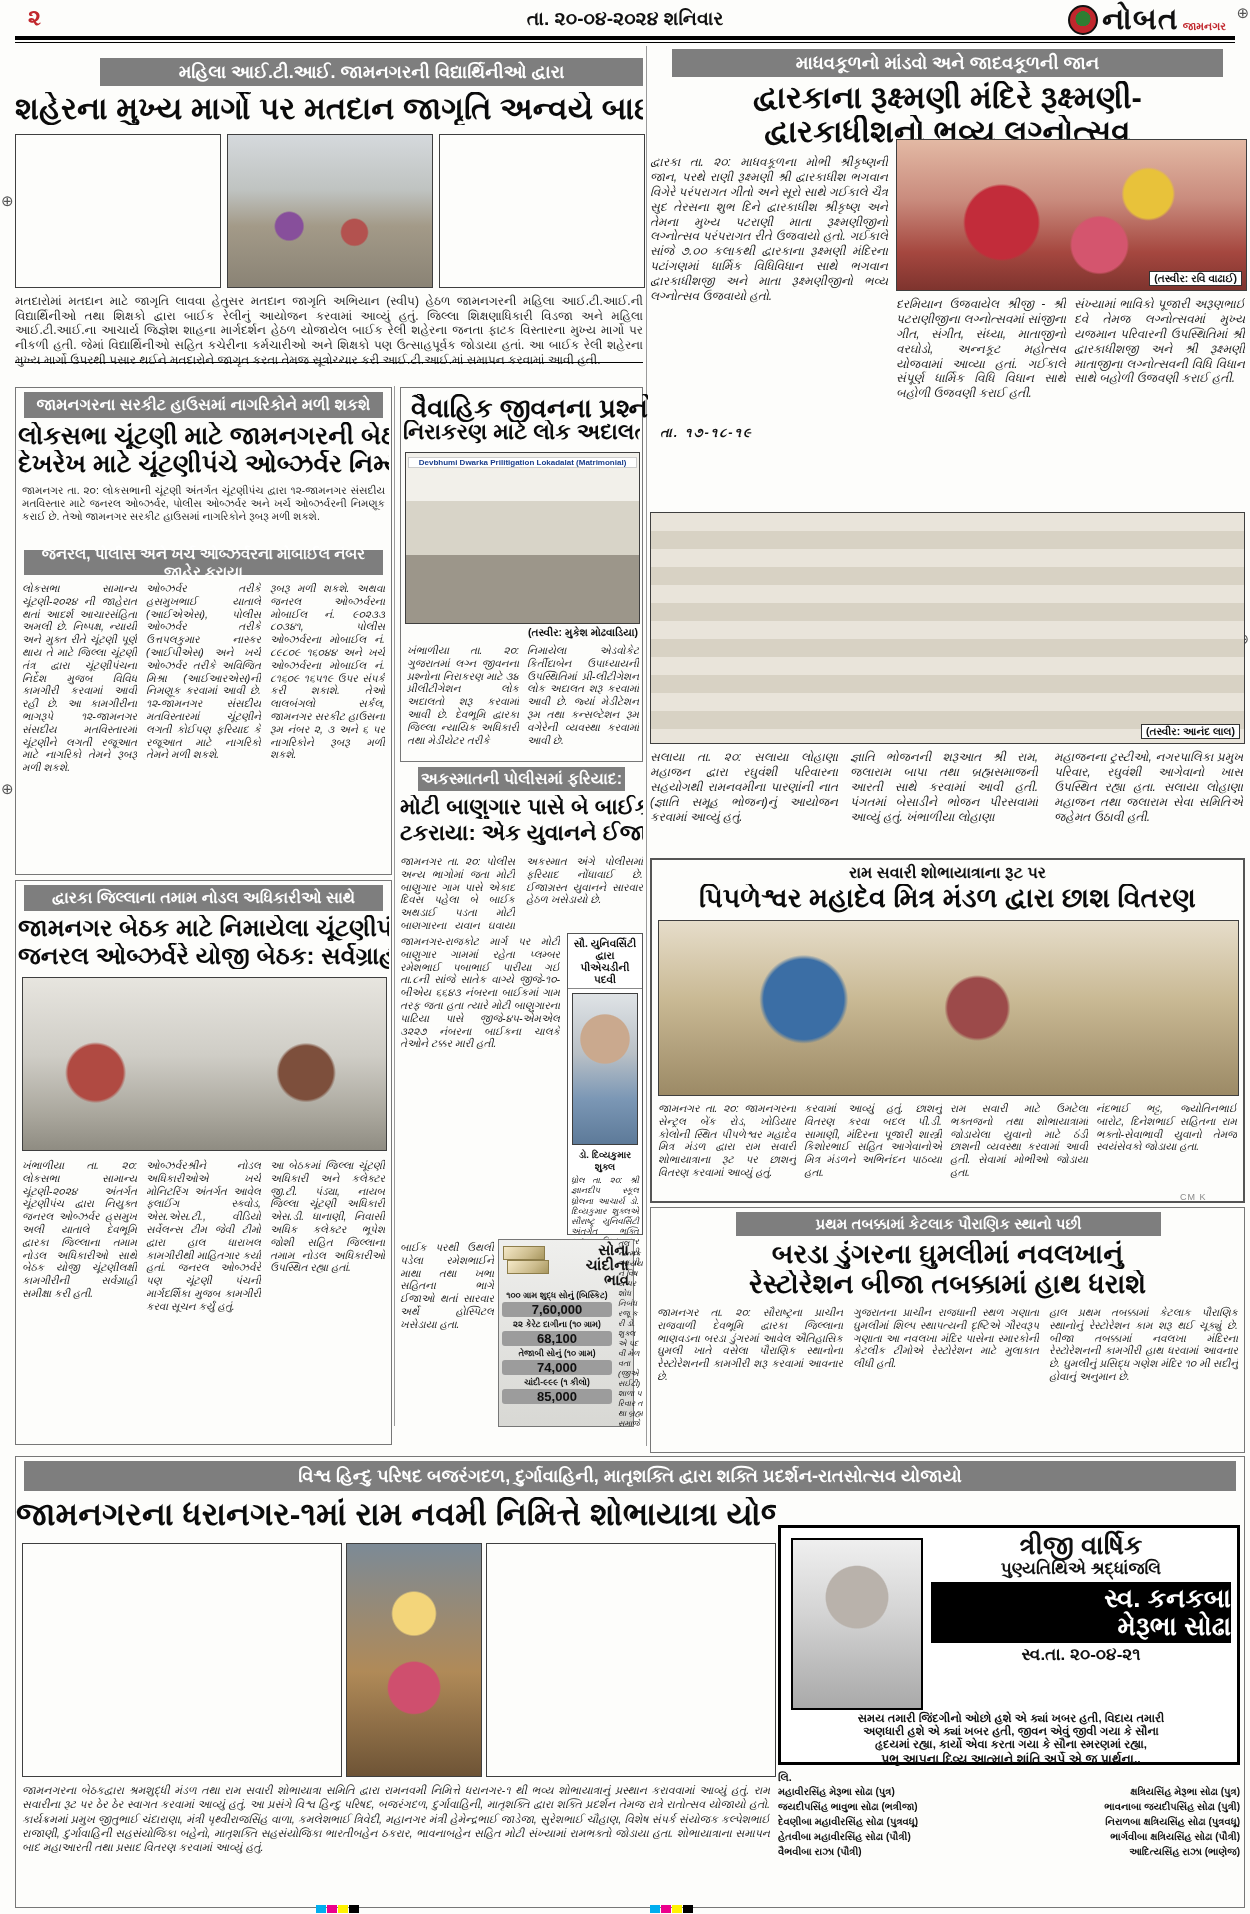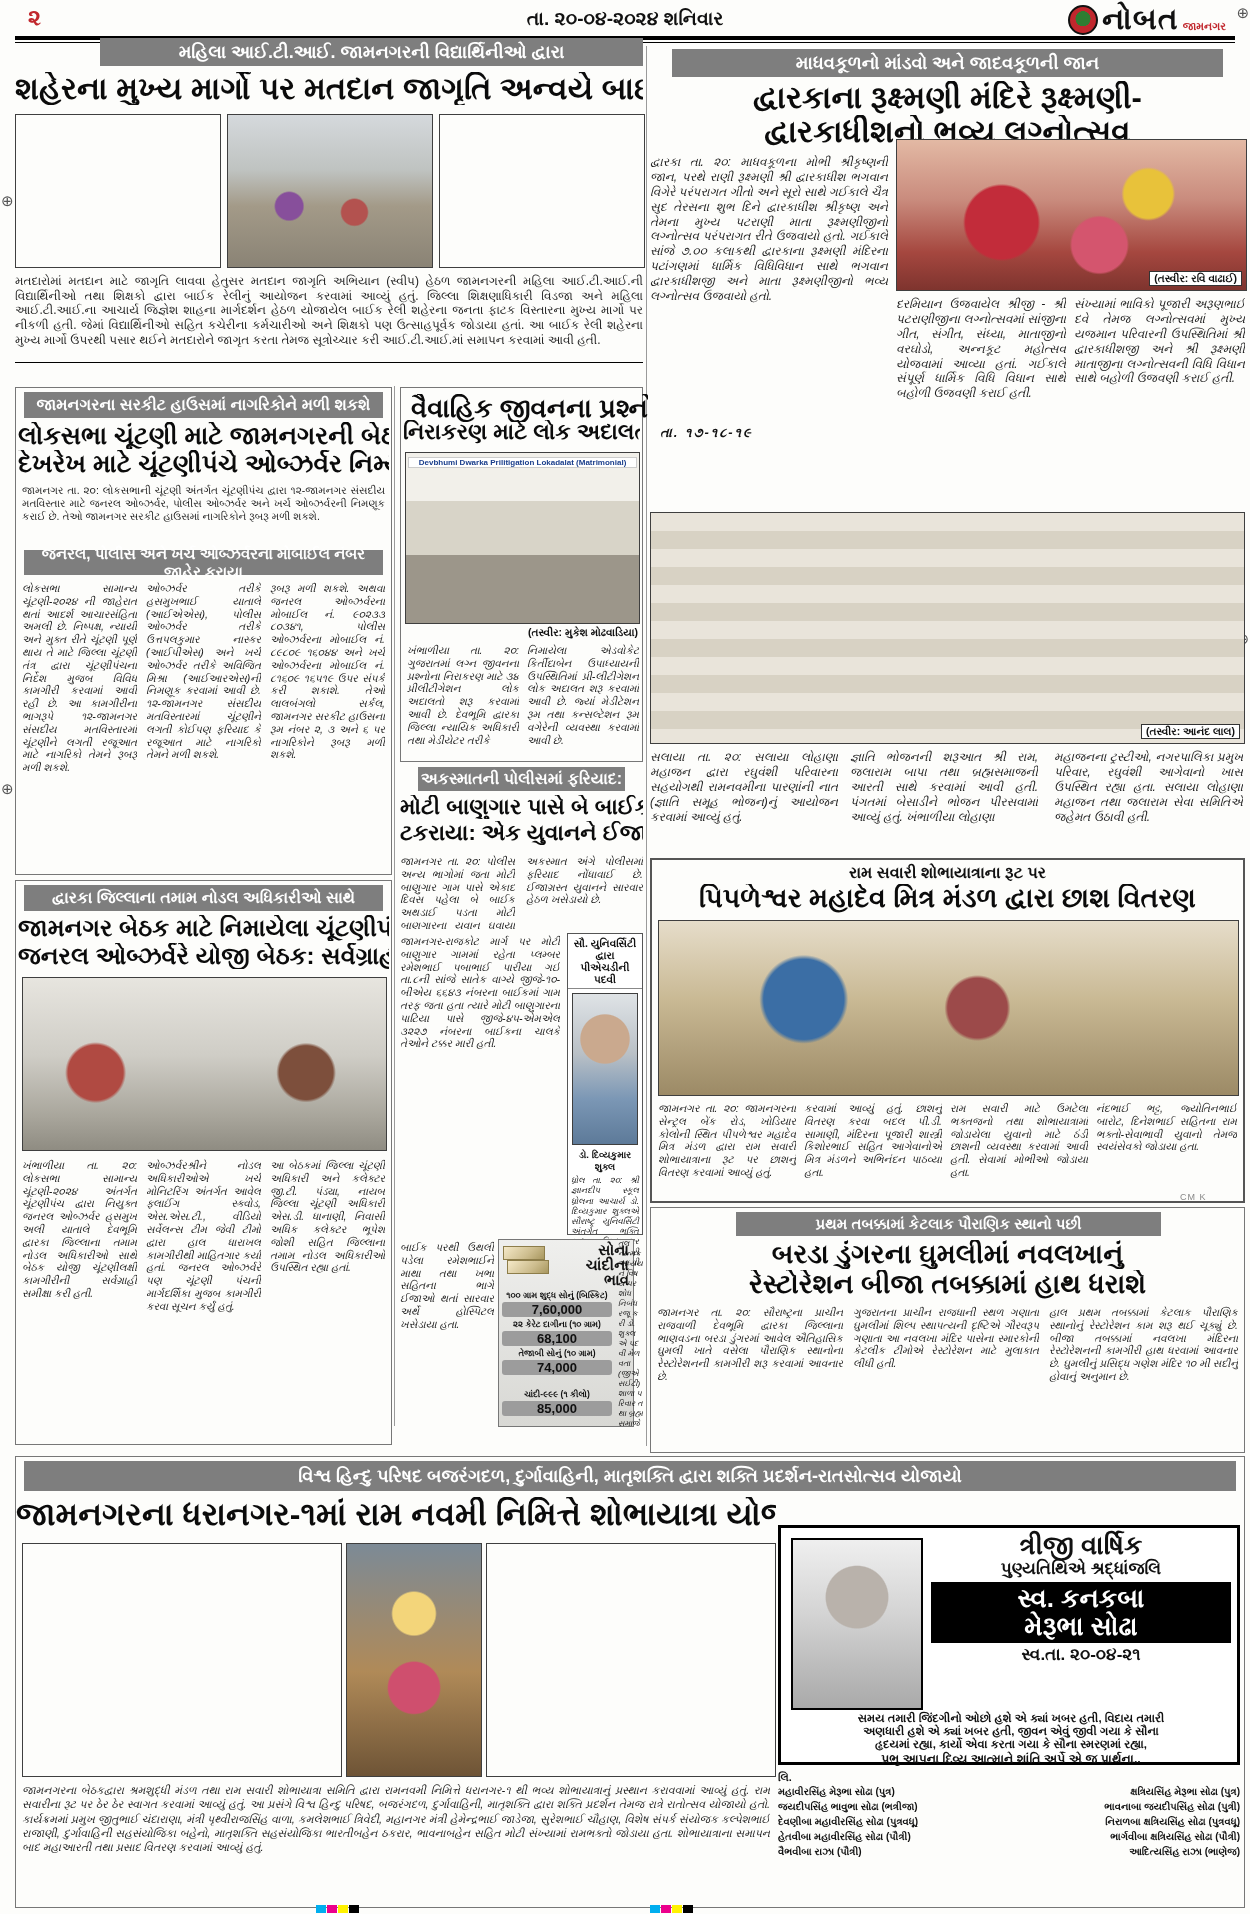--- a/index.html
+++ b/index.html
@@ -59,21 +59,21 @@
      linear-gradient(180deg,#7c8a96 0%,#b08a58 55%,#6e5436 100%);}
   .ph-portrait{background:
      radial-gradient(circle at 50% 30%, #caa98e 0 22%, transparent 23%),
      linear-gradient(180deg,#dfe3e6 0%,#b9c0c6 40%,#7b97b5 70%,#5d7a99 100%);}
   .ph-obit{background:
      radial-gradient(circle at 50% 34%, #b9b2ab 0 24%, transparent 25%),
      linear-gradient(180deg,#efefef 0%,#d3d3d3 45%,#a9a9a9 100%);}
   .gold-bar{background:linear-gradient(135deg,#f5e9c8,#cdbd8e 60%,#a8975f);border:1px solid #8d7d4a;}
   .goldbox{background:linear-gradient(180deg,#efefed,#d8d8d4);border:1px solid #777;}
   .gold-val{background:#9c9c9c;color:#101010;font-weight:800;text-align:center;border-radius:3px;}
-  .obit-black{background:#000;color:#fff;font-weight:800;text-align:center;line-height:1.05;}
+  .obit-black{background:#000;color:#fff;font-weight:800;text-align:right;line-height:1.05;}
   .names-row{display:flex;justify-content:space-between;font-size:10px;font-weight:bold;line-height:1.5;}
   .reg{position:absolute;color:#555;font-size:15px;}
   .cmyk{position:absolute;display:flex;gap:1px;}
   .cmyk i{width:10px;height:8px;display:block;}
 </style>
 </head>
 <body>
 
 <div class="page">
 
@@ -90,21 +90,21 @@
   <div class="rule" style="left:15px;top:42px;width:1220px;height:1px;"></div>
 
   <span class="reg" style="left:1px;top:192px;">⊕</span>
   <span class="reg" style="left:1px;top:780px;">⊕</span>
   <span class="reg" style="right:1px;top:4px;">⊕</span>
   <span class="reg" style="right:1px;top:630px;">⊕</span>
 
   <div class="vsep" style="left:646px;top:46px;height:1400px;"></div>
   <div class="vsep" style="left:394px;top:386px;height:1040px;"></div>
 
-  <div class="abs" style="left:15px;top:36px;width:628px;height:312px;">
+  <div class="abs" style="left:15px;top:56px;width:628px;height:312px;">
     <div class="kicker abs" style="left:85px;top:2px;width:543px;height:28px;font-size:18px;">મહિલા આઈ.ટી.આઈ. જામનગરની વિદ્યાર્થિનીઓ દ્વારા</div>
     <div class="hl abs" style="left:0;top:36px;width:628px;font-size:31px;">શહેરના મુખ્ય માર્ગો પર મતદાન જાગૃતિ અન્વયે બાઈક રેલી</div>
     <div class="photo ph-street" style="left:0;top:78px;width:204px;height:152px;"></div>
     <div class="photo ph-street2" style="left:212px;top:78px;width:204px;height:152px;"></div>
     <div class="photo ph-street3" style="left:424px;top:78px;width:204px;height:152px;"></div>
     <div class="abs body-sm" style="left:0;top:238px;width:628px;height:72px;font-size:12px;font-style:normal;">મતદારોમાં મતદાન માટે જાગૃતિ લાવવા હેતુસર મતદાન જાગૃતિ અભિયાન (સ્વીપ) હેઠળ જામનગરની મહિલા આઈ.ટી.આઈ.ની વિદ્યાર્થિનીઓ તથા શિક્ષકો દ્વારા બાઈક રેલીનું આયોજન કરવામાં આવ્યું હતું. જિલ્લા શિક્ષણાધિકારી વિડજા અને મહિલા આઈ.ટી.આઈ.ના આચાર્ય જિજ્ઞેશ શાહના માર્ગદર્શન હેઠળ યોજાયેલ બાઈક રેલી શહેરના જનતા ફાટક વિસ્તારના મુખ્ય માર્ગો પર નીકળી હતી. જેમાં વિદ્યાર્થિનીઓ સહિત કચેરીના કર્મચારીઓ અને શિક્ષકો પણ ઉત્સાહપૂર્વક જોડાયા હતાં. આ બાઈક રેલી શહેરના મુખ્ય માર્ગો ઉપરથી પસાર થઈને મતદારોને જાગૃત કરતા તેમજ સૂત્રોચ્ચાર કરી આઈ.ટી.આઈ.માં સમાપન કરવામાં આવી હતી.</div>
   </div>
   <div class="rule" style="left:15px;top:362px;width:628px;height:1px;"></div>
 
   <div class="abs" style="left:650px;top:47px;width:595px;height:408px;">
@@ -185,21 +185,21 @@
         <div style="font-size:15px;">સોના</div>
         <div style="font-size:15px;">ચાંદીના</div>
         <div style="font-size:15px;">ભાવ</div>
       </div>
       <div style="position:absolute;left:3px;top:50px;width:110px;">
         <div style="font-size:8.5px;font-weight:bold;text-align:center;">૧૦૦ ગ્રામ શુદ્ધ સોનું (બિસ્કિટ)</div>
         <div class="gold-val" style="font-size:13px;margin:1px 0 2px;">7,60,000</div>
         <div style="font-size:8.5px;font-weight:bold;text-align:center;">૨૨ કેરેટ દાગીના (૧૦ ગ્રામ)</div>
         <div class="gold-val" style="font-size:13px;margin:1px 0 2px;">68,100</div>
         <div style="font-size:8.5px;font-weight:bold;text-align:center;">તેજાબી સોનું (૧૦ ગ્રામ)</div>
-        <div class="gold-val" style="font-size:13px;margin:1px 0 14px;">74,000</div>
+        <div class="gold-val" style="font-size:13px;margin:1px 0 2px;">74,000</div>
         <div style="font-size:8.5px;font-weight:bold;text-align:center;">ચાંદી-૯૯૯ (૧ કીલો)</div>
         <div class="gold-val" style="font-size:13px;margin:1px 0 2px;">85,000</div>
       </div>
     </div>
 
     <div class="abs" style="left:218px;top:474px;width:25px;height:188px;font-size:8px;line-height:1.25;font-style:italic;overflow:hidden;word-break:break-all;">તુલનાત્મક અધ્યયન વિષય પર શોધ નિબંધ રજૂ કરી ડો. શુક્લએ પદવી મેળવતા (જીએસઈટી) શાળા પરિવાર તથા બ્રહ્મ સમાજે ગૌરવ વ્યક્ત કર્યો છે.</div>
   </div>
 
   <div class="abs" style="left:650px;top:858px;width:595px;height:345px;border:2px solid #555;box-sizing:border-box;">
     <div class="abs" style="left:0;top:4px;width:591px;text-align:center;font-size:16px;font-weight:800;">રામ સવારી શોભાયાત્રાના રૂટ પર</div>

